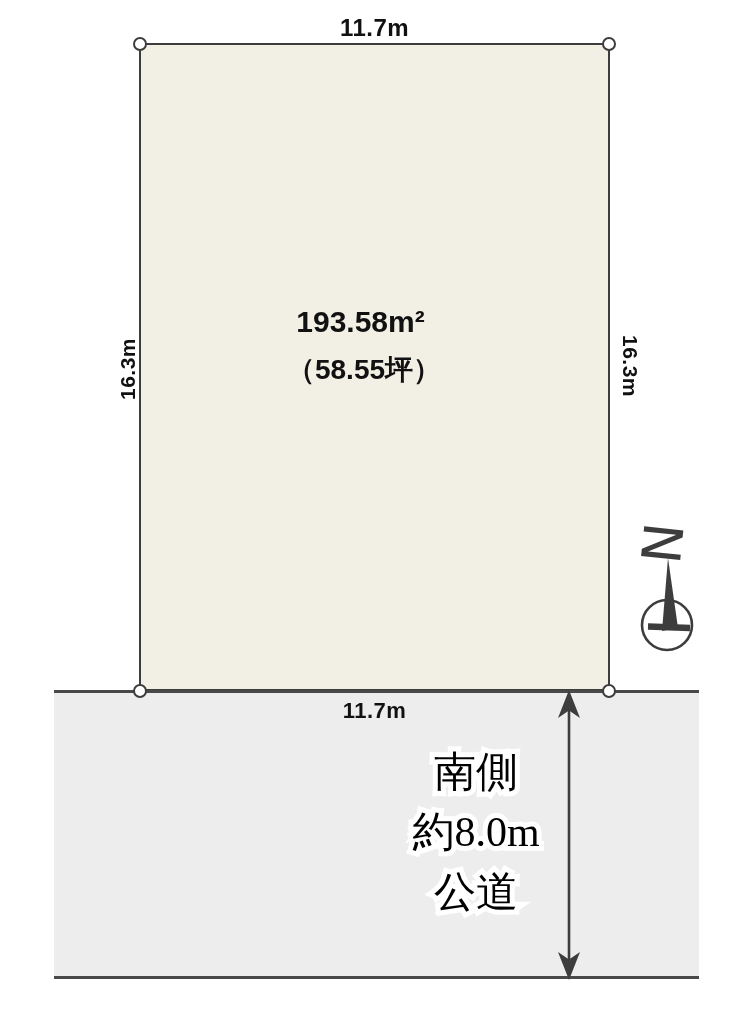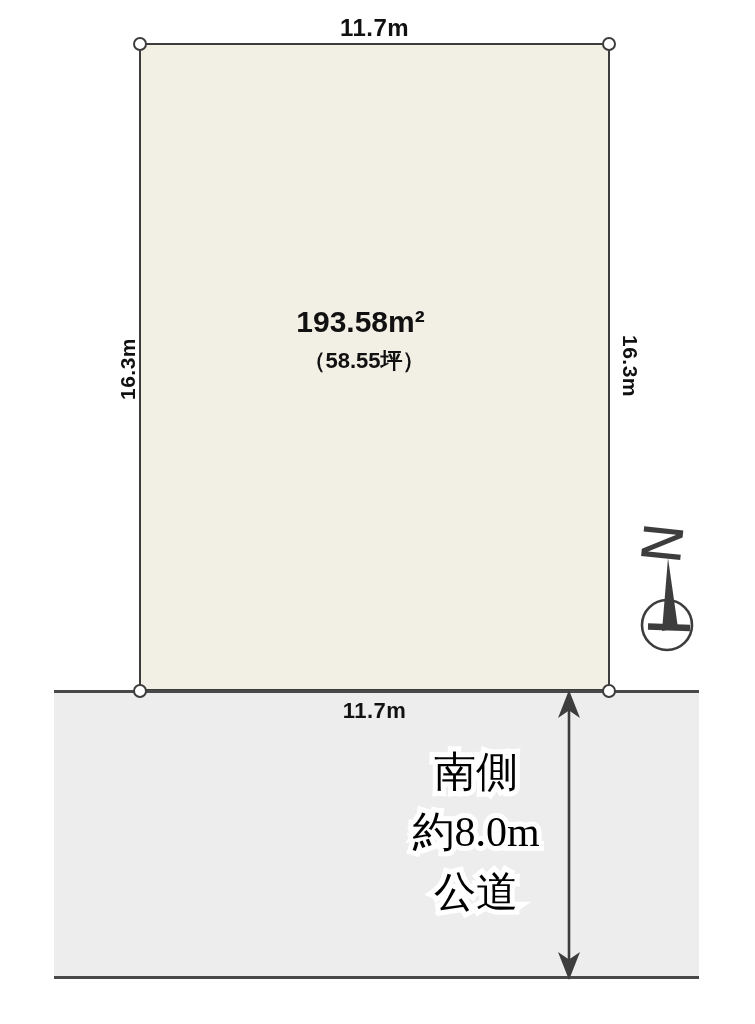--- a/index.html
+++ b/index.html
@@ -50,21 +50,21 @@
 
   
   .area-block {
     position: absolute;
     left: 125px; top: 305px;
     width: 471px;
     text-align: center;
     color: #111111;
   }
   .area-main { font-size: 30px; font-weight: bold; line-height: 34px; }
-  .area-sub  { font-size: 22px; font-weight: bold; line-height: 28px; margin-top: 8px; padding-left: 7px; }
+  .area-sub  { font-size: 28px; font-weight: bold; line-height: 28px; margin-top: 17px; padding-left: 7px; }
 
   
   .road-area {
     position: absolute;
     left: 54px; top: 690px;
     width: 645px; height: 289px;
     box-sizing: border-box;
     background: #ededed;
     border-top: 3px solid #494949;
     border-bottom: 3px solid #494949;

